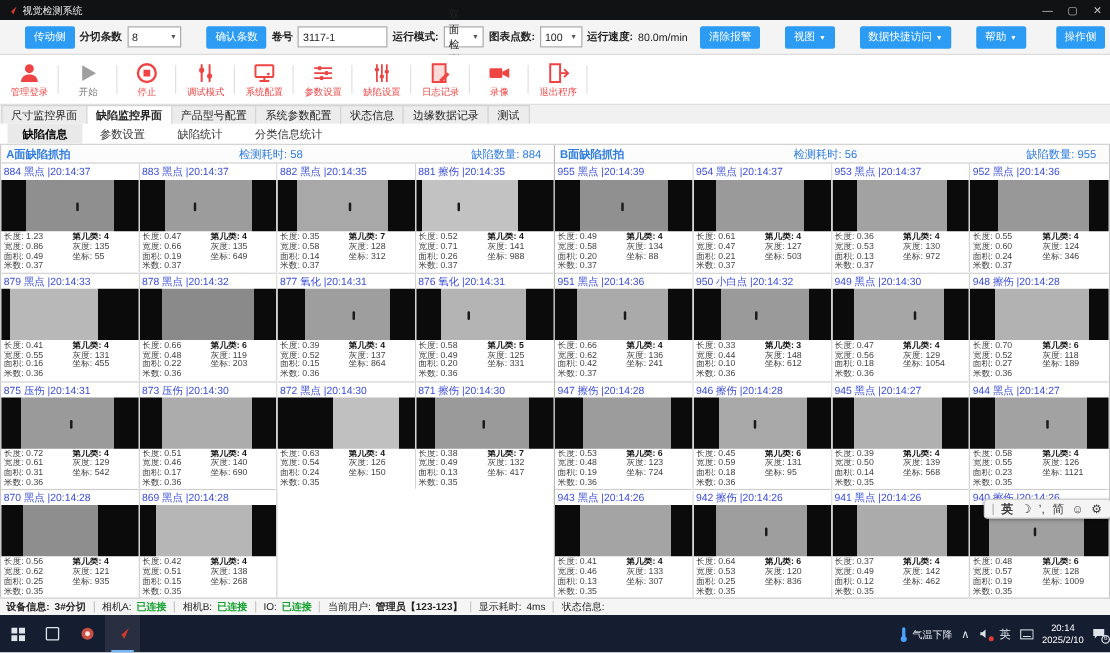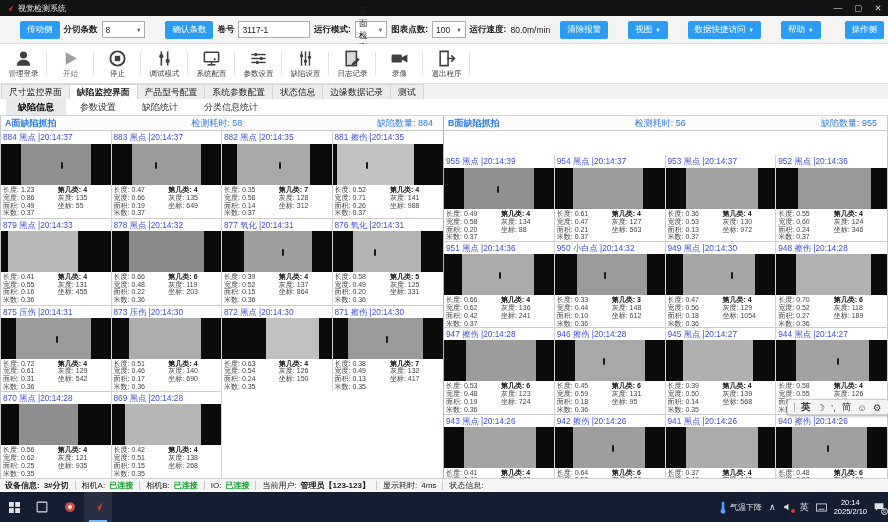--- a/index.html
+++ b/index.html
@@ -19,41 +19,41 @@
   .lbl { font-size:8.5px; font-weight:bold; color:#222; white-space:nowrap; }
   .val { font-size:8.5px; color:#222; white-space:nowrap; }
   .combo { display:inline-flex; align-items:center; justify-content:space-between; background:#fff; border:1px solid #acacac; height:17px; padding:0 3px; font-size:8.5px; color:#222; }
   .caret { font-size:5.5px; color:#555; margin-left:6px; }
   .bcaret { font-size:5.5px; color:#fff; margin-left:3px; }
   .tinput { background:#fff; border:1px solid #acacac; height:17px; width:150px; font-size:8.5px; display:flex; align-items:center; padding:0 3px; color:#222; }
   .spacer { flex:1; }
 
   
   .actionbar { height:40px; background:#fff; border-bottom:1px solid #e0e0e0; display:flex; flex-shrink:0; }
-  .action { width:47px; display:flex; flex-direction:column; align-items:center; justify-content:center; gap:1px; color:#404040; position:relative; cursor:default; }
+  .action { width:47px; display:flex; flex-direction:column; align-items:center; justify-content:center; gap:1px; color:#ef4444; position:relative; cursor:default; }
   .action::after { content:''; position:absolute; right:0; top:8px; bottom:8px; width:1px; background:#e2e2e2; }
   .action.gray { color:#9f9f9f; }
   .albl { font-size:7.5px; white-space:nowrap; }
   .action.gray .albl { color:#777; }
   .aicon svg { display:block; }
 
   
   .maintabs { height:15px; background:#f1f1f1; display:flex; align-items:flex-end; padding-left:1px; flex-shrink:0; }
   .mtab { padding:0 7px; font-size:8.8px; line-height:14px; color:#222; border:1px solid #d4d4d4; border-bottom:none; background:#ececec; margin-right:-1px; white-space:nowrap; }
   .mtab.sel { background:#fff; font-weight:bold; position:relative; z-index:2; }
 
   
   .subtabs { height:17px; background:#fff; border-bottom:1px solid #d4d4d4; display:flex; align-items:center; padding-left:6px; gap:2px; flex-shrink:0; }
   .stab { padding:0 12px; font-size:9px; line-height:16px; color:#333; white-space:nowrap; }
   .stab.sel { font-weight:bold; color:#000; background:#e9e9e9; }
 
   
   .panels { height:362px; display:flex; border-left:1px solid #c9c9c9; border-right:1px solid #c9c9c9; flex-shrink:0; }
   .panel { width:50%; display:flex; flex-direction:column; border-right:1px solid #b8b8b8; overflow:hidden; }
-  .panel:last-child { border-right:none;gap:24px; }
+  .panel:last-child { border-right:none; }
   .phead { height:15px; display:flex; align-items:center; font-size:9px; border-bottom:1px solid #c9c9c9; background:#fcfcfc; color:#2e7ce0; flex-shrink:0; }
   .ptitle { font-weight:bold; margin-left:4px; white-space:nowrap; }
   .pmid { flex:1; text-align:center; white-space:nowrap; }
   .pcount { margin-right:10px; white-space:nowrap; }
   .grid { flex:1; display:grid; grid-template-columns:repeat(4,1fr); grid-auto-rows:1fr; }
   .gcell { display:flex; flex-direction:column; overflow:hidden; border-right:1px solid #d4d4d4; background:#fff; }
   .gcell:nth-child(4n) { border-right:none; }
   .dhead { color:#3c4ed8; font-size:8.3px; padding:0 2px; height:13px; line-height:13px; border-top:1px solid #cccccc; background:#fff; white-space:nowrap; overflow:hidden; flex-shrink:0; }
   .grid .gcell:nth-child(-n+4) .dhead { border-top:none; }
   .gimg { height:41px; position:relative; flex-shrink:0; }

